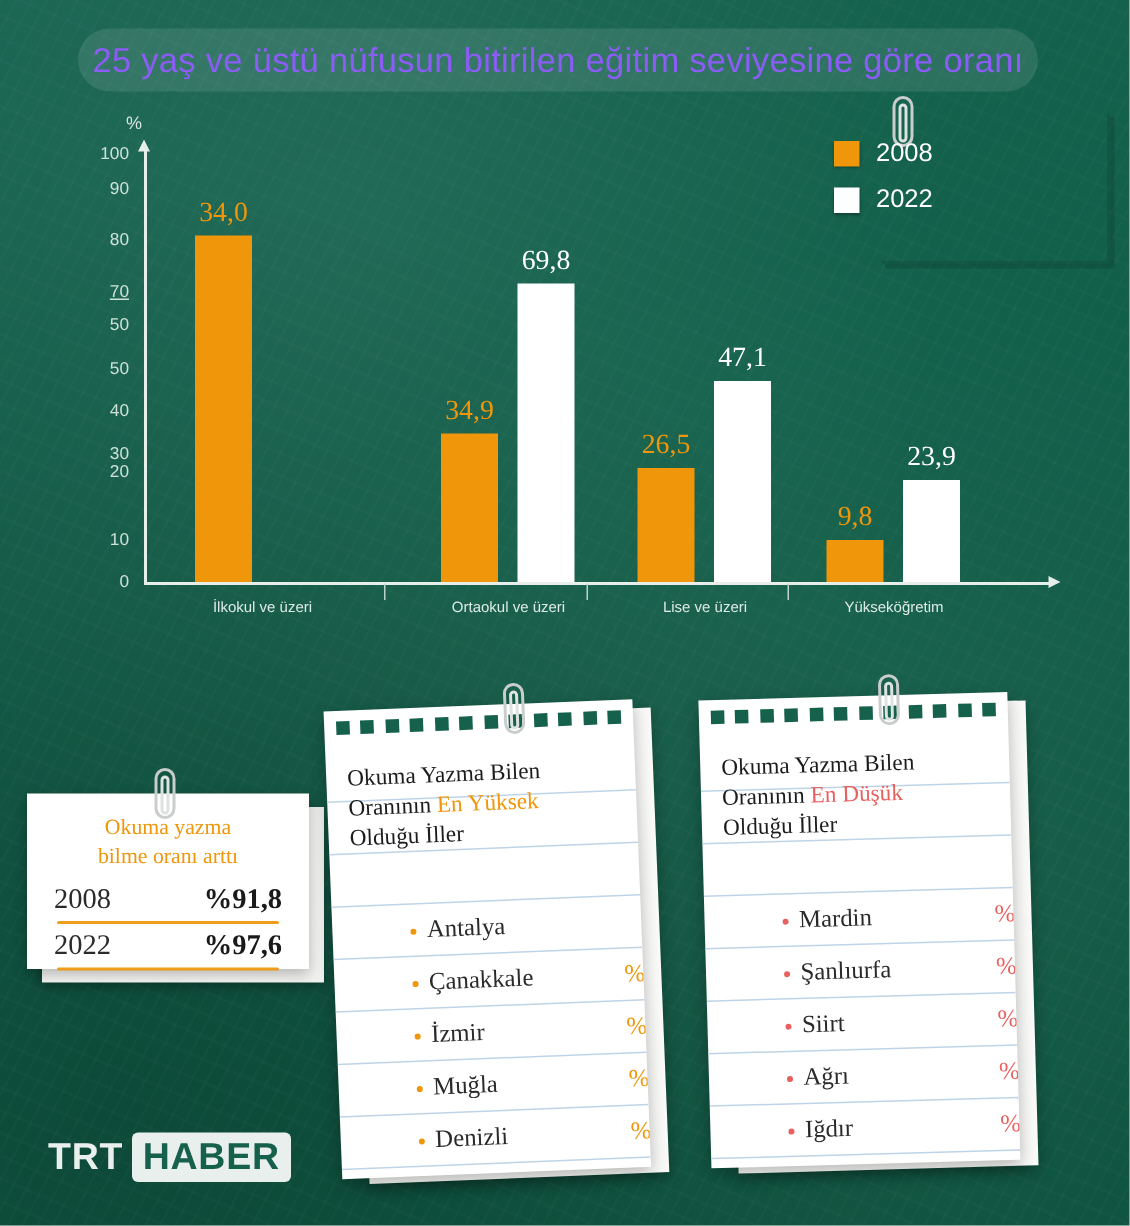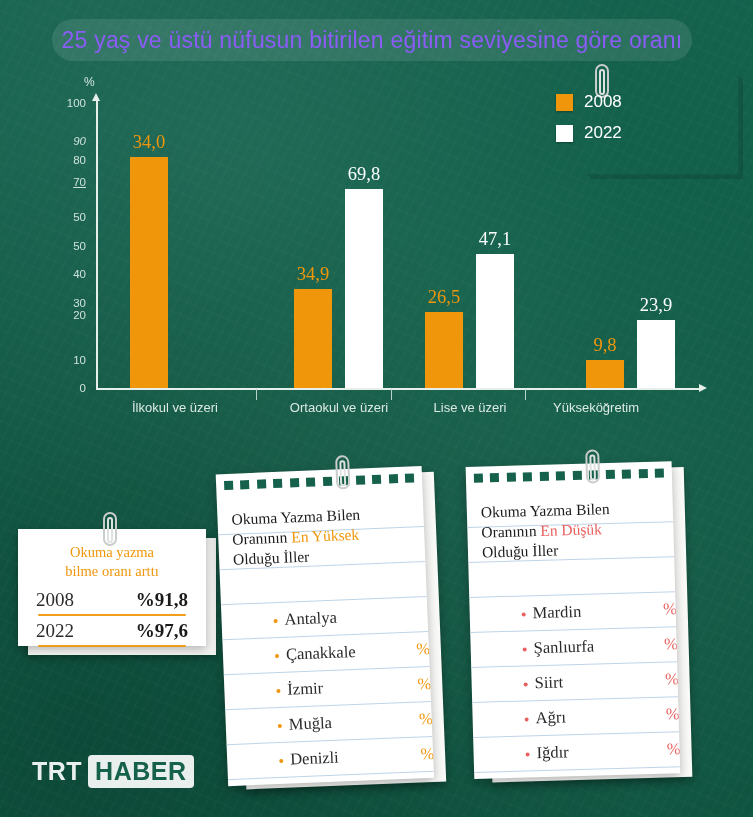--- a/index.html
+++ b/index.html
@@ -43,21 +43,21 @@
   .sep{position:absolute;width:1.4px;height:11px;background:#BBD3CA;top:319px;}
   .grp{position:absolute;bottom:62px;display:flex;align-items:flex-end;gap:13px;}
   .bar{width:38px;position:relative;}
   .bar .v{position:absolute;left:50%;transform:translateX(-50%);top:-25px;
     font-family:"Liberation Serif",serif;font-size:18.5px;white-space:nowrap;}
   .bar.y2008{background:#F0960A;}
   .bar.y2008 .v{color:#F0960A;}
   .bar.y2022{background:#FFFFFF;}
   .bar.y2022 .v{color:#FFFFFF;}
   .catlbl{position:absolute;top:330px;transform:translateX(-50%);
-    color:#DCEAE4;font-size:13px;white-space:nowrap;}
+    color:#DCEAE4;font-size:10px;white-space:nowrap;}
 
   
   .legend{position:absolute;left:556px;top:92px;}
   .legend-row{display:flex;align-items:center;gap:11px;margin-bottom:11px;}
   .swatch{width:17px;height:17px;box-shadow:0 1px 2px rgba(0,0,0,.35);}
   .legend-row span{color:#FFFFFF;font-size:17px;}
   .legend-shadow{position:absolute;left:590px;top:78px;width:150px;height:98px;
     border-right:3px solid rgba(0,0,0,.13);border-bottom:3px solid rgba(0,0,0,.13);}
   .legend-shadow2{position:absolute;left:588px;top:76px;width:150px;height:98px;
     border-right:2px solid rgba(0,0,0,.10);border-bottom:2px solid rgba(0,0,0,.10);}
@@ -124,23 +124,23 @@
 <div class="chalkdust"></div>
 
 <div class="title-pill">
   <span>25 yaş ve üstü nüfusun bitirilen eğitim seviyesine göre oranı</span>
 </div>
 
 <div id="chart">
   <div class="pct-sign">%</div>
   <div class="yticks" id="yticks">
       <div class="ytick" style="top: 33px;">100</div>
-      <div class="ytick" style="top: 71px; font-style: italic;">90</div>
+      <div class="ytick" style="top: 56px;">90</div>
       <div class="ytick" style="top: 90px;">80</div>
-      <div class="ytick" style="top: 112px; text-decoration: underline;">70</div>
+      <div class="ytick" style="top: 125px; text-decoration: underline;">70</div>
       <div class="ytick" style="top: 147px;">50</div>
       <div class="ytick" style="top: 175.5px;">50</div>
       <div class="ytick" style="top: 204px;">40</div>
       <div class="ytick" style="top: 232.5px;">30</div>
       <div class="ytick" style="top: 245px;">20</div>
       <div class="ytick" style="top: 289.5px;">10</div>
       <div class="ytick" style="top: 318px;">0</div>
     </div>
   <div class="axis-v"></div>
   <div class="axis-h"></div>
@@ -166,21 +166,21 @@
       <div class="grp" style="left: 425px;">
         <div class="bar y2008" style="height: 75.525px;">
           <div class="v">26,5</div>
         </div>
         <div class="bar y2022" style="height: 134.235px;">
           <div class="v">47,1</div>
         </div>
       </div>
       <div class="catlbl" style="left: 470px;">Lise ve üzeri</div>
       <div class="grp" style="left: 551px;">
-        <div class="bar y2008" style="height: 27.93px; margin-left: 35px;">
+        <div class="bar y2008" style="height: 27.93px;">
           <div class="v">9,8</div>
         </div>
         <div class="bar y2022" style="height: 68.115px;">
           <div class="v">23,9</div>
         </div>
       </div>
       <div class="catlbl" style="left: 596px;">Yükseköğretim</div>
     </div>
 </div>
 

